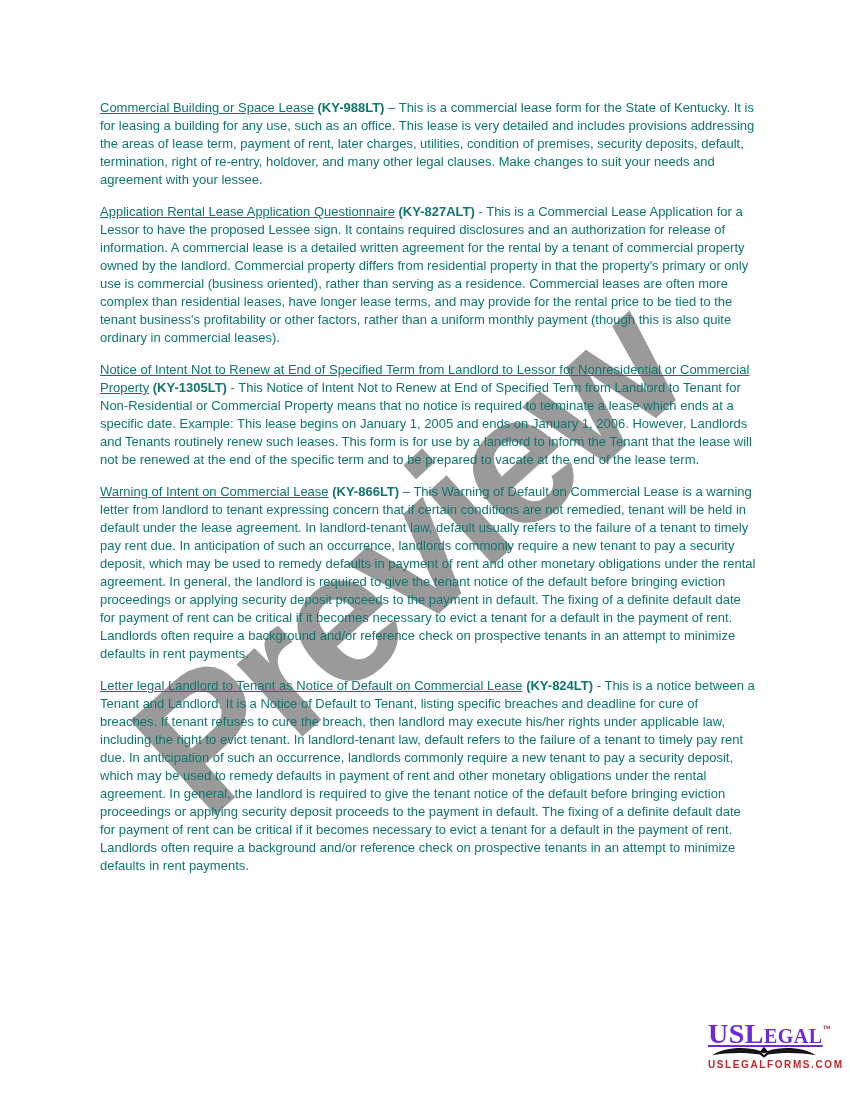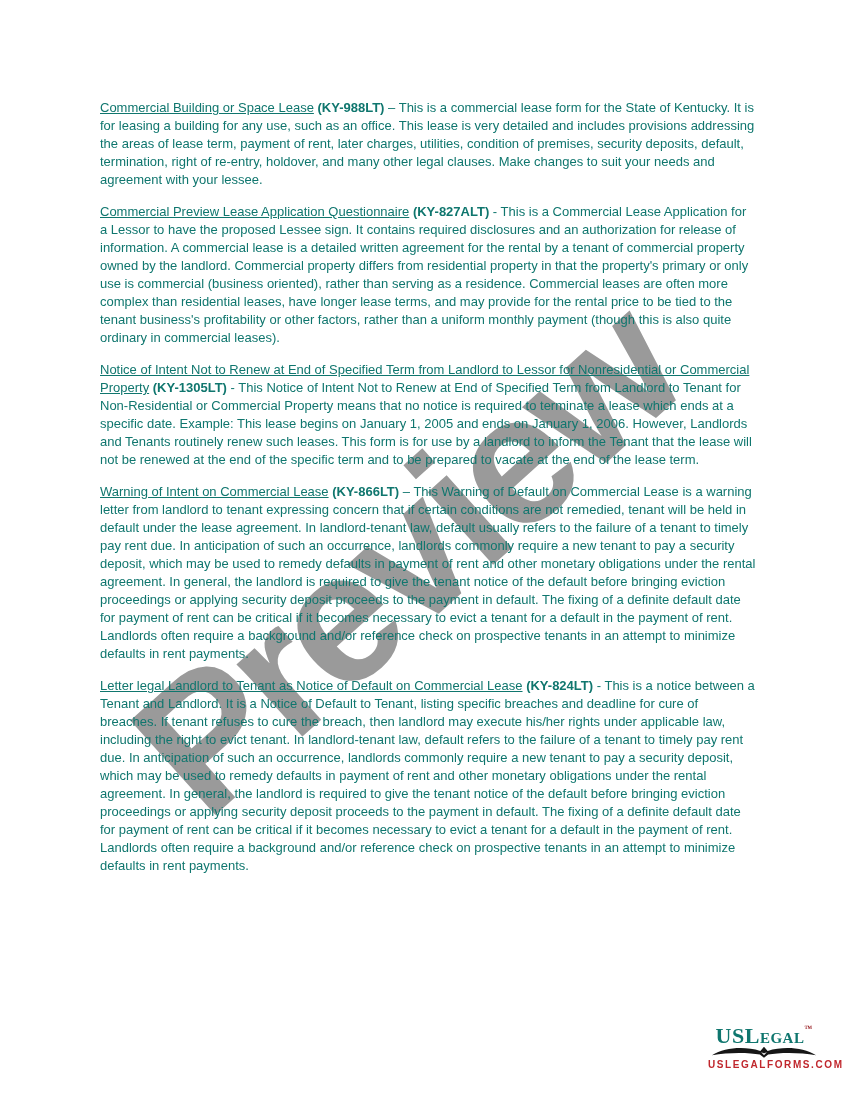--- a/index.html
+++ b/index.html
@@ -43,24 +43,25 @@
     right: 30px;
     bottom: 30px;
     width: 112px;
     text-align: center;
     z-index: 2;
   }
   .logo-name {
     font-family: "Liberation Serif", serif;
     font-weight: bold;
     font-variant: small-caps;
-    font-size: 22px;
+    font-size: 28px;
     line-height: 22px;
     letter-spacing: 0.5px;
-    color: #0f766e;
+    color: #6d28d9;
+    text-decoration: underline;
   }
   .tm {
     font-family: "Liberation Serif", serif;
     font-size: 8px;
     font-weight: bold;
     color: #9a2025;
     vertical-align: 12px;
   }
   .eagle { display: block; margin: -2px auto 1px auto; }
   .logo-site {
@@ -81,21 +82,21 @@
   <div class="content">
 
     <p class="para">
       <span class="ftitle">Commercial Building or Space Lease</span>
       <b class="fcode">(KY-988LT)</b>
       <span class="fsep">–</span>
       <span class="fbody">This is a commercial lease form for the State of Kentucky. It is for leasing a building for any use, such as an office. This lease is very detailed and includes provisions addressing the areas of lease term, payment of rent, later charges, utilities, condition of premises, security deposits, default, termination, right of re-entry, holdover, and many other legal clauses. Make changes to suit your needs and agreement with your lessee.</span>
     </p>
 
     <p class="para">
-      <span class="ftitle">Commercial Preview Lease Application Questionnaire</span>
+      <span class="ftitle">Application Rental Lease Application Questionnaire</span>
       <b class="fcode">(KY-827ALT)</b>
       <span class="fsep">-</span>
       <span class="fbody">This is a Commercial Lease Application for a Lessor to have the proposed Lessee sign. It contains required disclosures and an authorization for release of information. A commercial lease is a detailed written agreement for the rental by a tenant of commercial property owned by the landlord. Commercial property differs from residential property in that the property's primary or only use is commercial (business oriented), rather than serving as a residence. Commercial leases are often more complex than residential leases, have longer lease terms, and may provide for the rental price to be tied to the tenant business's profitability or other factors, rather than a uniform monthly payment (though this is also quite ordinary in commercial leases).</span>
     </p>
 
     <p class="para">
       <span class="ftitle">Notice of Intent Not to Renew at End of Specified Term from Landlord to Lessor for Nonresidential or Commercial Property</span>
       <b class="fcode">(KY-1305LT)</b>
       <span class="fsep">-</span>
       <span class="fbody">This Notice of Intent Not to Renew at End of Specified Term from Landlord to Tenant for Non-Residential or Commercial Property means that no notice is required to terminate a lease which ends at a specific date. Example: This lease begins on January 1, 2005 and ends on January 1, 2006. However, Landlords and Tenants routinely renew such leases. This form is for use by a landlord to inform the Tenant that the lease will not be renewed at the end of the specific term and to be prepared to vacate at the end of the lease term.</span>

